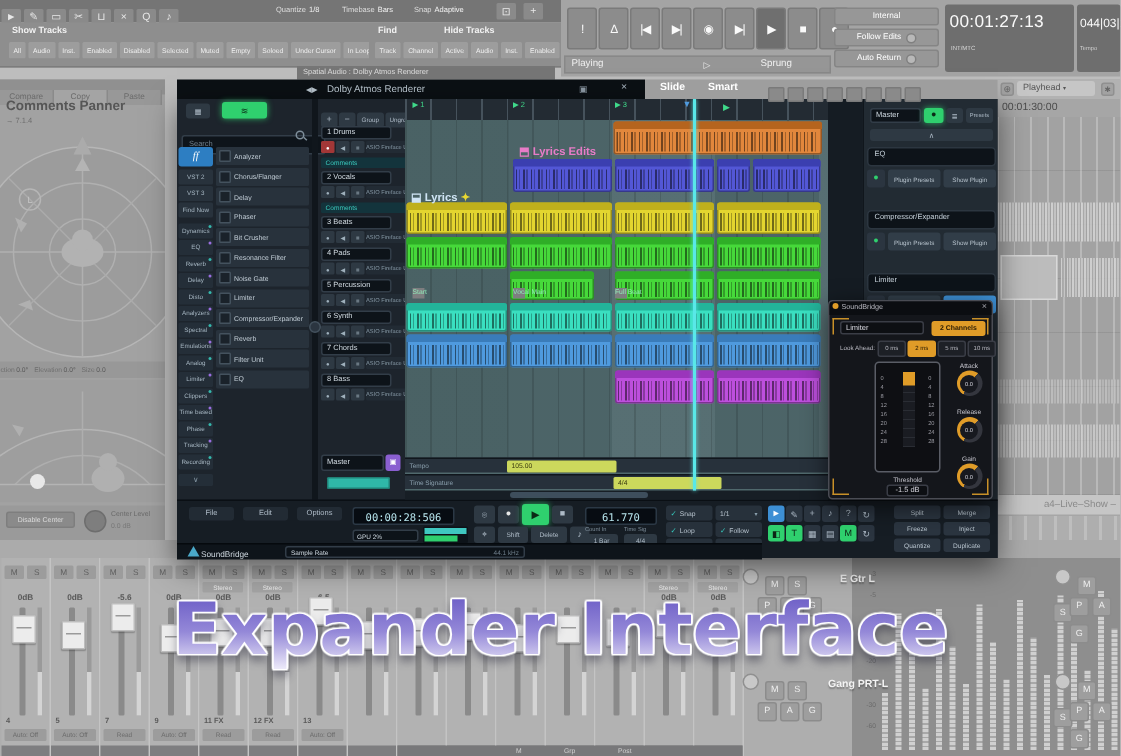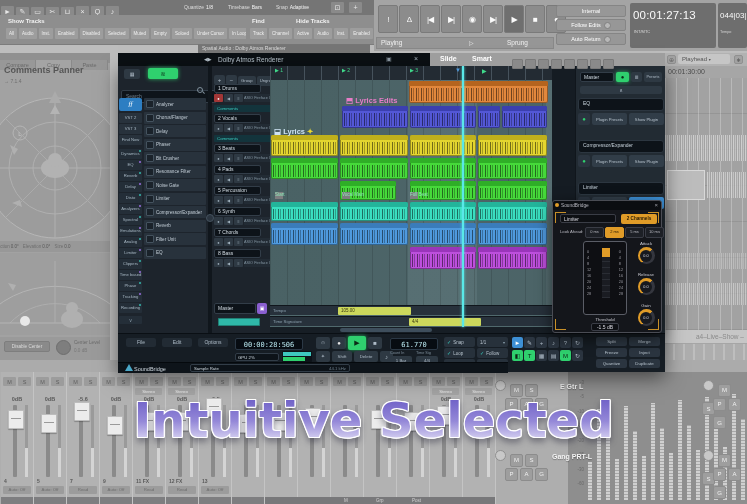--- a/index.html
+++ b/index.html
@@ -1131,14 +1131,14 @@
         </div>
         <div class="kwrap">
           <div class="klab">Gain</div>
           <div class="knob">
             <div class="kin">0.0</div>
           </div>
         </div>
       </div>
   </div>
 
-  <div id="caption">Intuitive Selected</div>
+  <div id="caption">Expander Interface</div>
 </div>
 
 </body></html>

